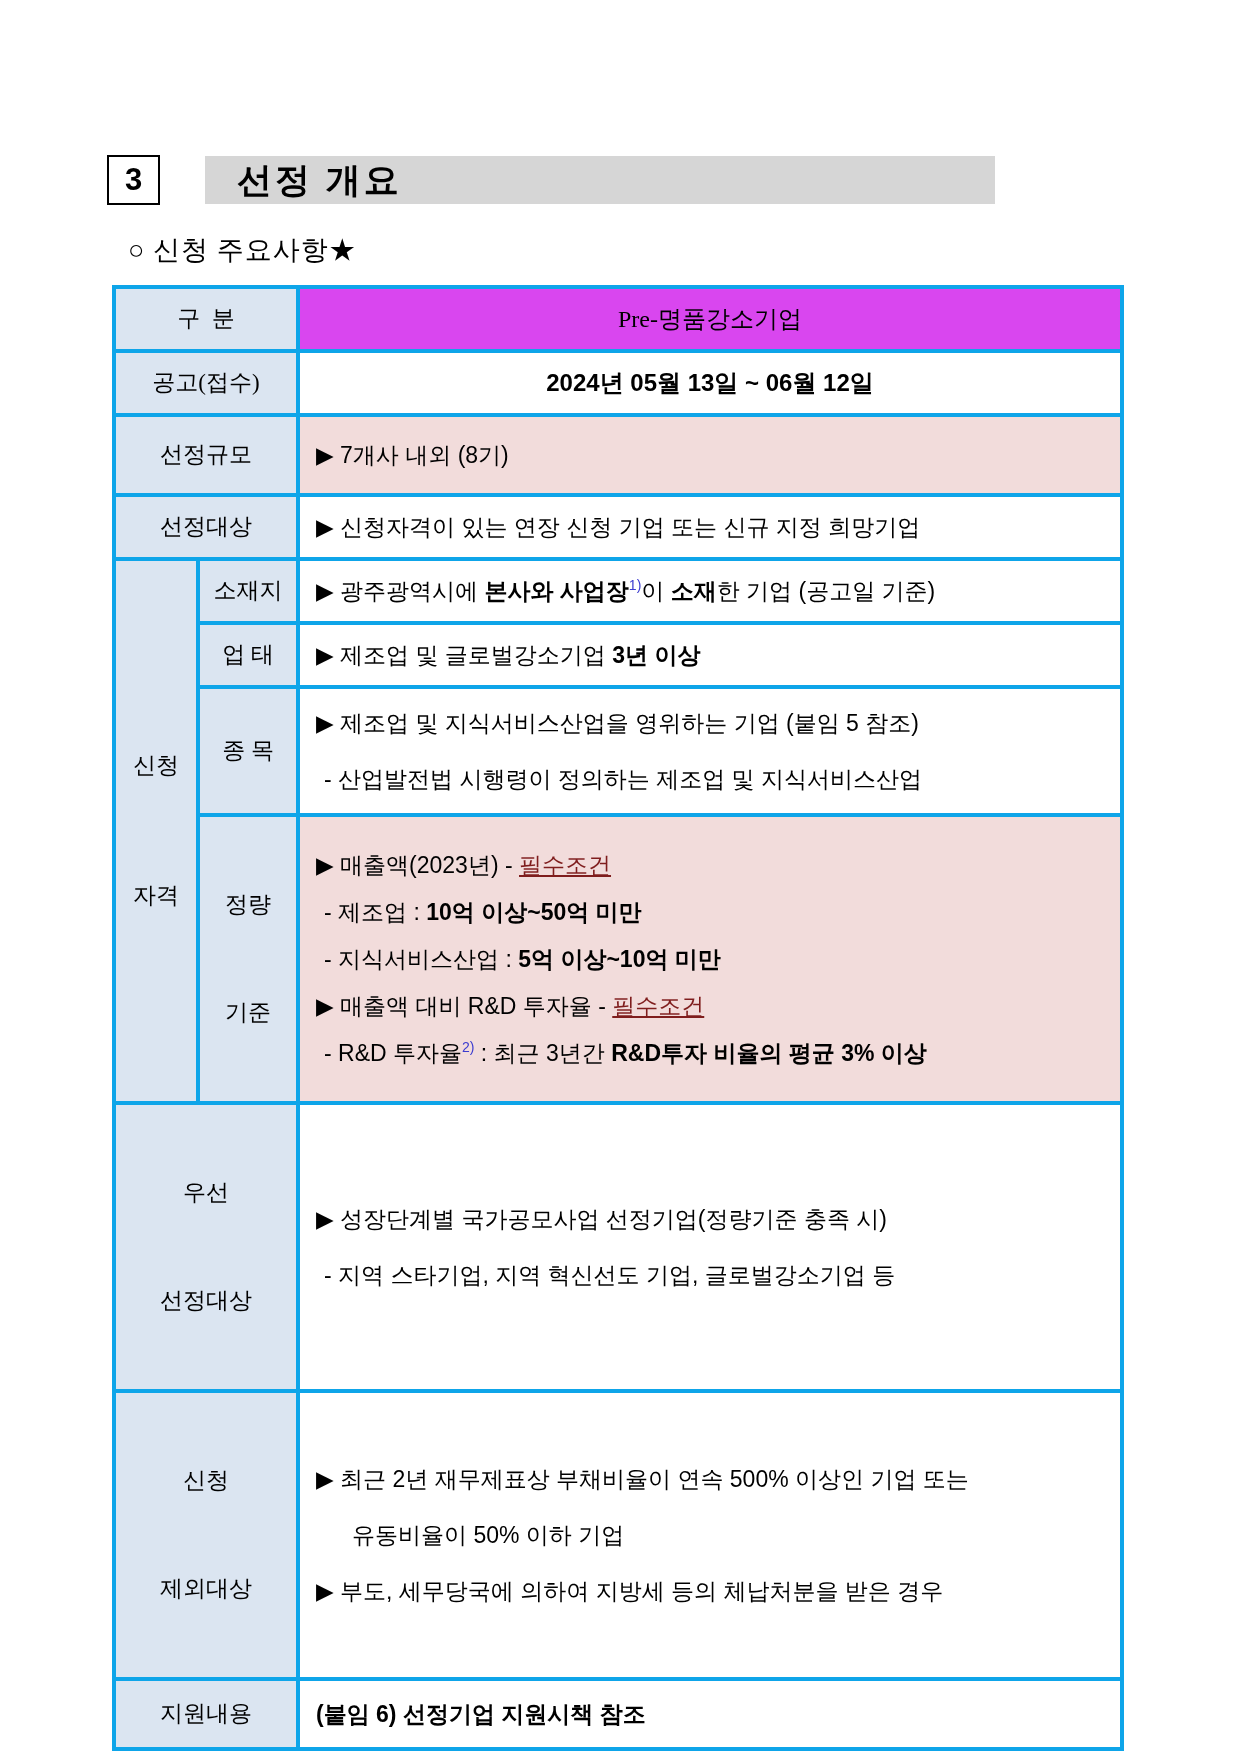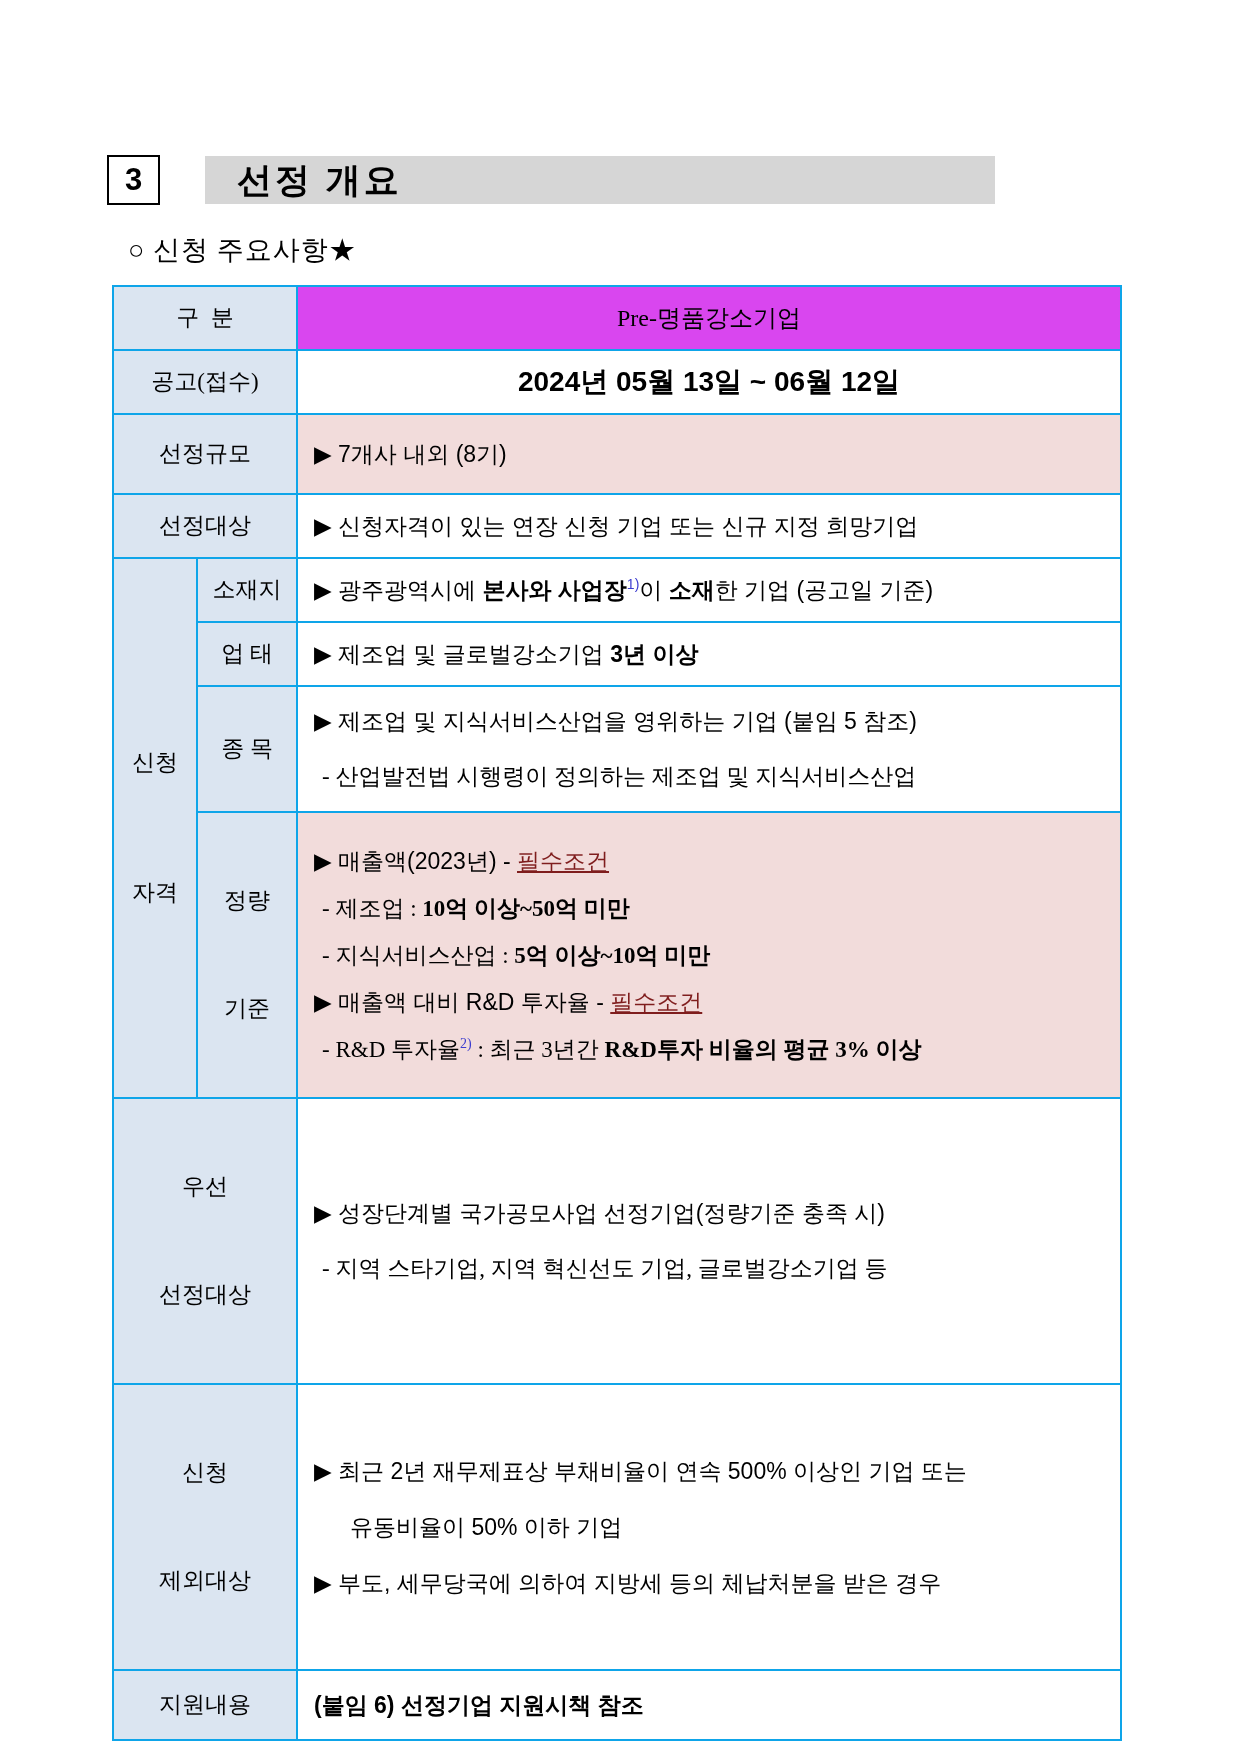--- a/index.html
+++ b/index.html
@@ -21,40 +21,40 @@
     margin-left:45px; width:790px; height:48px; background:#d6d6d6;
     display:flex; align-items:center; padding-left:32px;
   }
   .title-bar .title { font-size:35px; font-weight:bold; letter-spacing:3px; }
 
   
   .subheading { margin:27px 0 0 128px; font-size:27px; letter-spacing:1px; }
 
   
   table.main { border-collapse:collapse; margin:17px 0 0 112px; table-layout:fixed; width:1008px; }
-  table.main td { border:2px solid #0ea5e9; vertical-align:middle; }
+  table.main td { border:4px solid #0ea5e9; vertical-align:middle; }
   .lbl {
     background:#dbe5f1; text-align:center;
     font-family:"Liberation Serif","DejaVu Serif",serif;
     font-size:23px; white-space:pre-wrap; line-height:34px;
   }
   .lbl div { line-height:40px; }
   .lbl.tall div { line-height:62px; }
   .val { padding:6px 8px 6px 16px; font-size:23px; }
   .val.center { text-align:center; padding-left:8px; }
   .blue-bg { background:#d946ef; }
   .pink-bg { background:#f2dcdb; }
   .b { font-weight:bold; }
   .line { line-height:56px; }
   .line.tight { line-height:47px; }
-  .dash { padding-left:8px;font-family:Liberation Serif, serif; }
+  .dash { padding-left:8px; }
   .cont { padding-left:36px; }
   .blue-u { color:#7f1d1d; text-decoration:underline; }
   .sup { color:#3c3ccf; font-size:14px; vertical-align:super; line-height:0; }
-  .date-val { font-size:28px; font-weight:bold; }
+  .date-val { font-size:24px; font-weight:bold; }
   .gubun-val { font-size:24px; }
 </style>
 </head>
 <body>
 
 <div class="page">
 
   <div class="section-header">
     <div class="num-box">
       <span>3</span>

